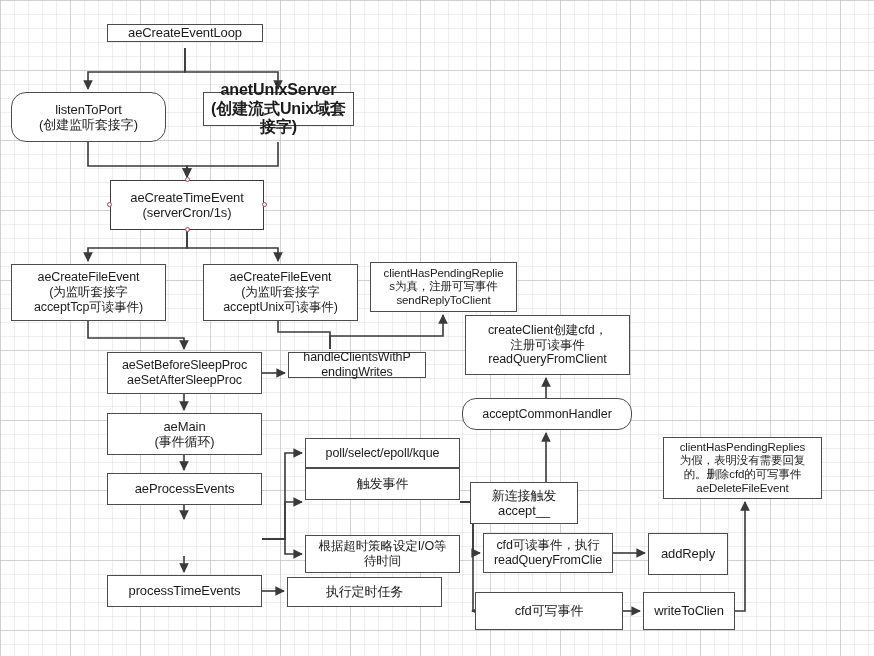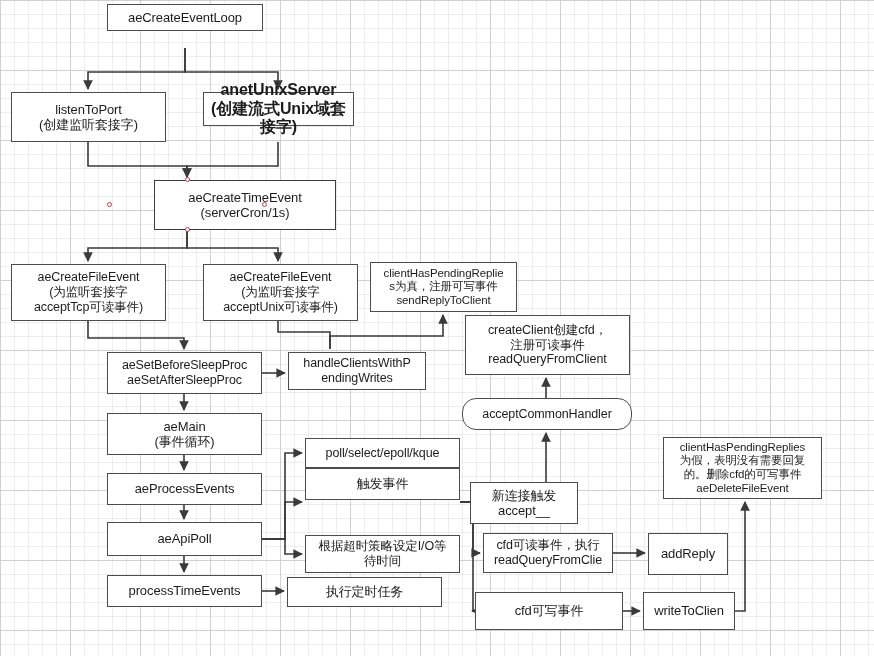--- a/index.html
+++ b/index.html
@@ -118,60 +118,59 @@
 
       <path d="M 546 398 L 546 378"></path>
 
       <path d="M 613 553 L 645 553"></path>
 
       <path d="M 623 611 L 640 611"></path>
 
       <path d="M 735 611 L 745 611 L 745 502"></path>
     </g>
   </svg>
-<div class="node" style="left: 107px; top: 4px; width: 156px; height: 27px; font-size: 13px;">aeCreateEventLoop</div>
-    <div class="node" style="left: 11px; top: 92px; width: 155px; height: 50px; font-size: 13px;">listenToPort
+<div class="node" style="left: 107px; top: 24px; width: 156px; height: 18px; font-size: 13px;">aeCreateEventLoop</div>
+    <div class="node" style="left: 11px; top: 92px; width: 155px; height: 50px; font-size: 13px; border-radius: 15px;">listenToPort
 (创建监听套接字)</div>
     <div class="node" style="left: 203px; top: 92px; width: 151px; height: 34px; font-size: 16px; font-weight: bold;">anetUnixServer
 (创建流式Unix域套接字)</div>
-    <div class="node selected" style="left: 110px; top: 180px; width: 182px; height: 50px; font-size: 13px; margin-left: 44px;">aeCreateTimeEvent
+    <div class="node selected" style="left: 110px; top: 180px; width: 154px; height: 50px; font-size: 13px;">aeCreateTimeEvent
 (serverCron/1s)</div>
     <div class="handle" style="left: 187.5px; top: 180px;"></div>
     <div class="handle" style="left: 265px; top: 205px;"></div>
     <div class="handle" style="left: 187.5px; top: 230px;"></div>
     <div class="handle" style="left: 110px; top: 205px;"></div>
     <div class="node" style="left: 11px; top: 264px; width: 155px; height: 57px; font-size: 12.5px;">aeCreateFileEvent
 (为监听套接字
 acceptTcp可读事件)</div>
     <div class="node" style="left: 203px; top: 264px; width: 155px; height: 57px; font-size: 12.5px;">aeCreateFileEvent
 (为监听套接字
 acceptUnix可读事件)</div>
     <div class="node" style="left: 370px; top: 262px; width: 147px; height: 50px; font-size: 11.5px;">clientHasPendingReplie
 s为真，注册可写事件
 sendReplyToClient</div>
     <div class="node" style="left: 465px; top: 315px; width: 165px; height: 60px; font-size: 12.5px;">createClient创建cfd，
 注册可读事件
 readQueryFromClient</div>
     <div class="node" style="left: 107px; top: 352px; width: 155px; height: 42px; font-size: 12.5px;">aeSetBeforeSleepProc
 aeSetAfterSleepProc</div>
-    <div class="node" style="left: 288px; top: 352px; width: 138px; height: 38px; font-size: 12.5px;">handleClientsWithP
+    <div class="node" style="left: 288px; top: 352px; width: 138px; height: 26px; font-size: 12.5px;">handleClientsWithP
 endingWrites</div>
     <div class="node" style="left: 462px; top: 398px; width: 170px; height: 32px; font-size: 12.5px; border-radius: 14px;">acceptCommonHandler</div>
     <div class="node" style="left: 107px; top: 413px; width: 155px; height: 42px; font-size: 13px;">aeMain
 (事件循环)</div>
     <div class="node" style="left: 305px; top: 438px; width: 155px; height: 30px; font-size: 12.5px;">poll/select/epoll/kque</div>
     <div class="node" style="left: 107px; top: 473px; width: 155px; height: 32px; font-size: 13px;">aeProcessEvents</div>
     <div class="node" style="left: 663px; top: 437px; width: 159px; height: 62px; font-size: 11.5px;">clientHasPendingReplies
 为假，表明没有需要回复
 的。删除cfd的可写事件
 aeDeleteFileEvent</div>
     <div class="node" style="left: 305px; top: 468px; width: 155px; height: 32px; font-size: 13px;">触发事件</div>
     <div class="node" style="left: 470px; top: 482px; width: 108px; height: 42px; font-size: 13px;">新连接触发
 accept__</div>
-    <div class="node" style="left: 107px; top: 522px; width: 155px; height: 34px; font-size: 13px;">aeApiPoll</div>
     <div class="node" style="left: 305px; top: 535px; width: 155px; height: 38px; font-size: 12.5px;">根据超时策略设定I/O等
 待时间</div>
     <div class="node" style="left: 483px; top: 533px; width: 130px; height: 40px; font-size: 12.5px;">cfd可读事件，执行
 readQueryFromClie</div>
     <div class="node" style="left: 648px; top: 533px; width: 80px; height: 42px; font-size: 13px;">addReply</div>
     <div class="node" style="left: 107px; top: 575px; width: 155px; height: 32px; font-size: 13px;">processTimeEvents</div>
     <div class="node" style="left: 287px; top: 577px; width: 155px; height: 30px; font-size: 13px;">执行定时任务</div>
     <div class="node" style="left: 475px; top: 592px; width: 148px; height: 38px; font-size: 13px;">cfd可写事件</div>
     <div class="node" style="left: 643px; top: 592px; width: 92px; height: 38px; font-size: 13px;">writeToClien</div>
   </div>

